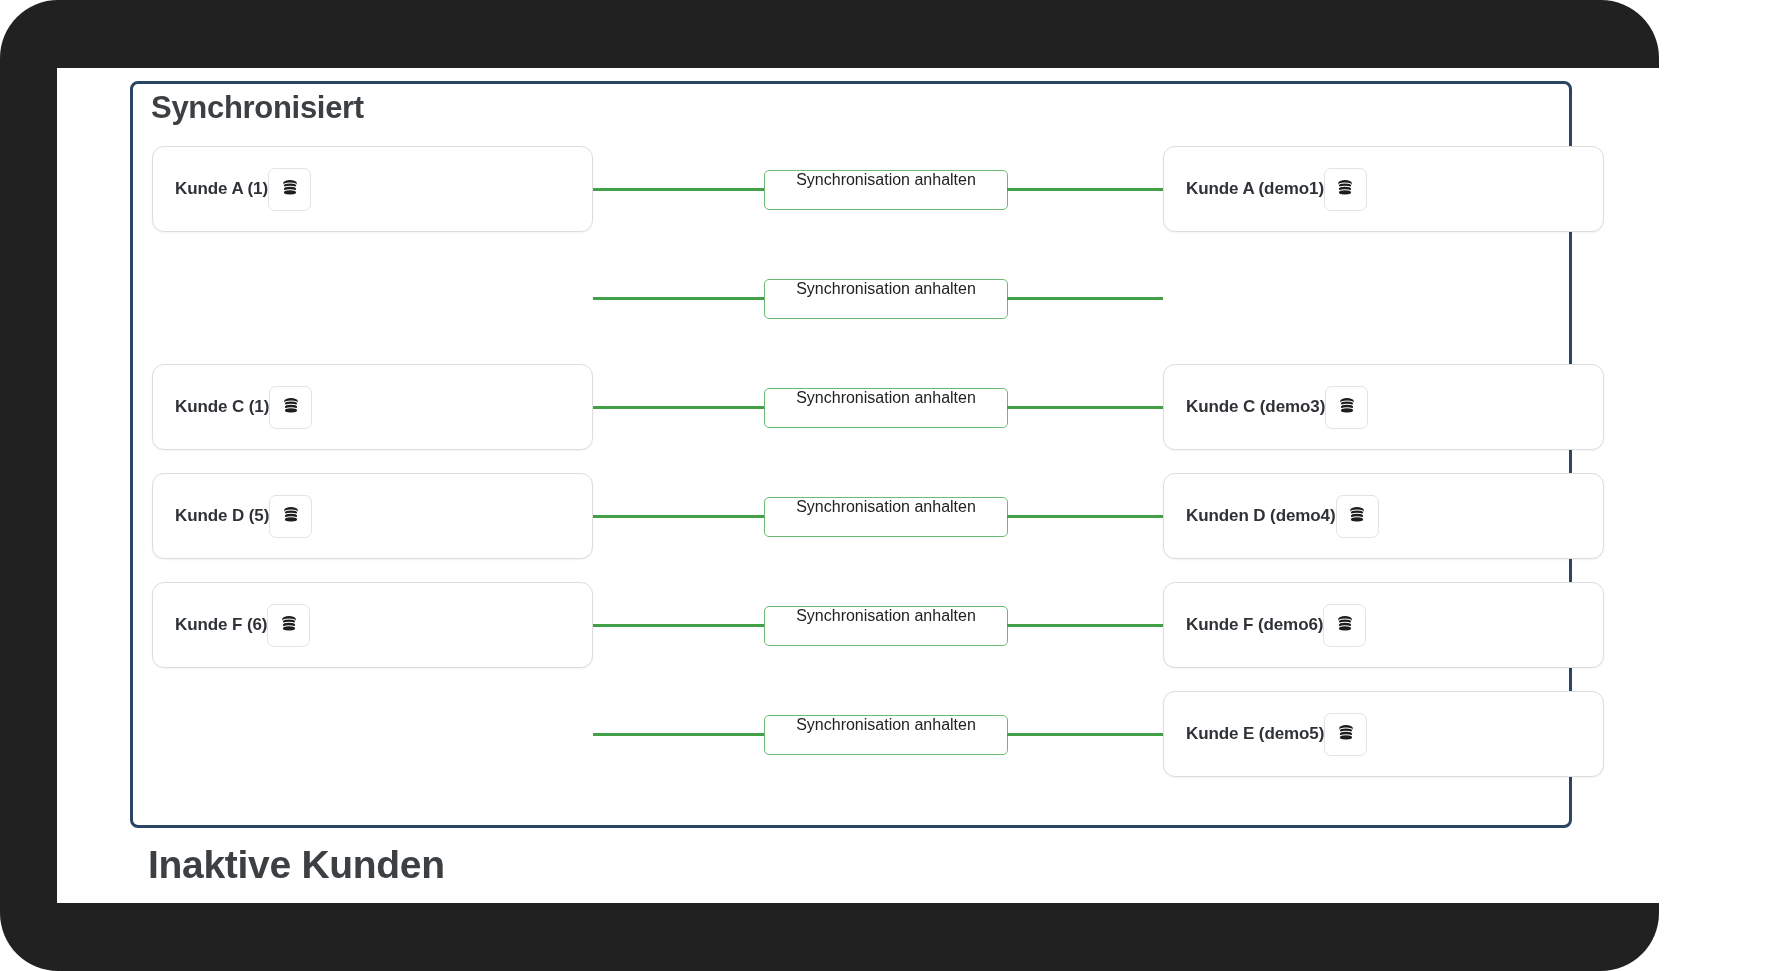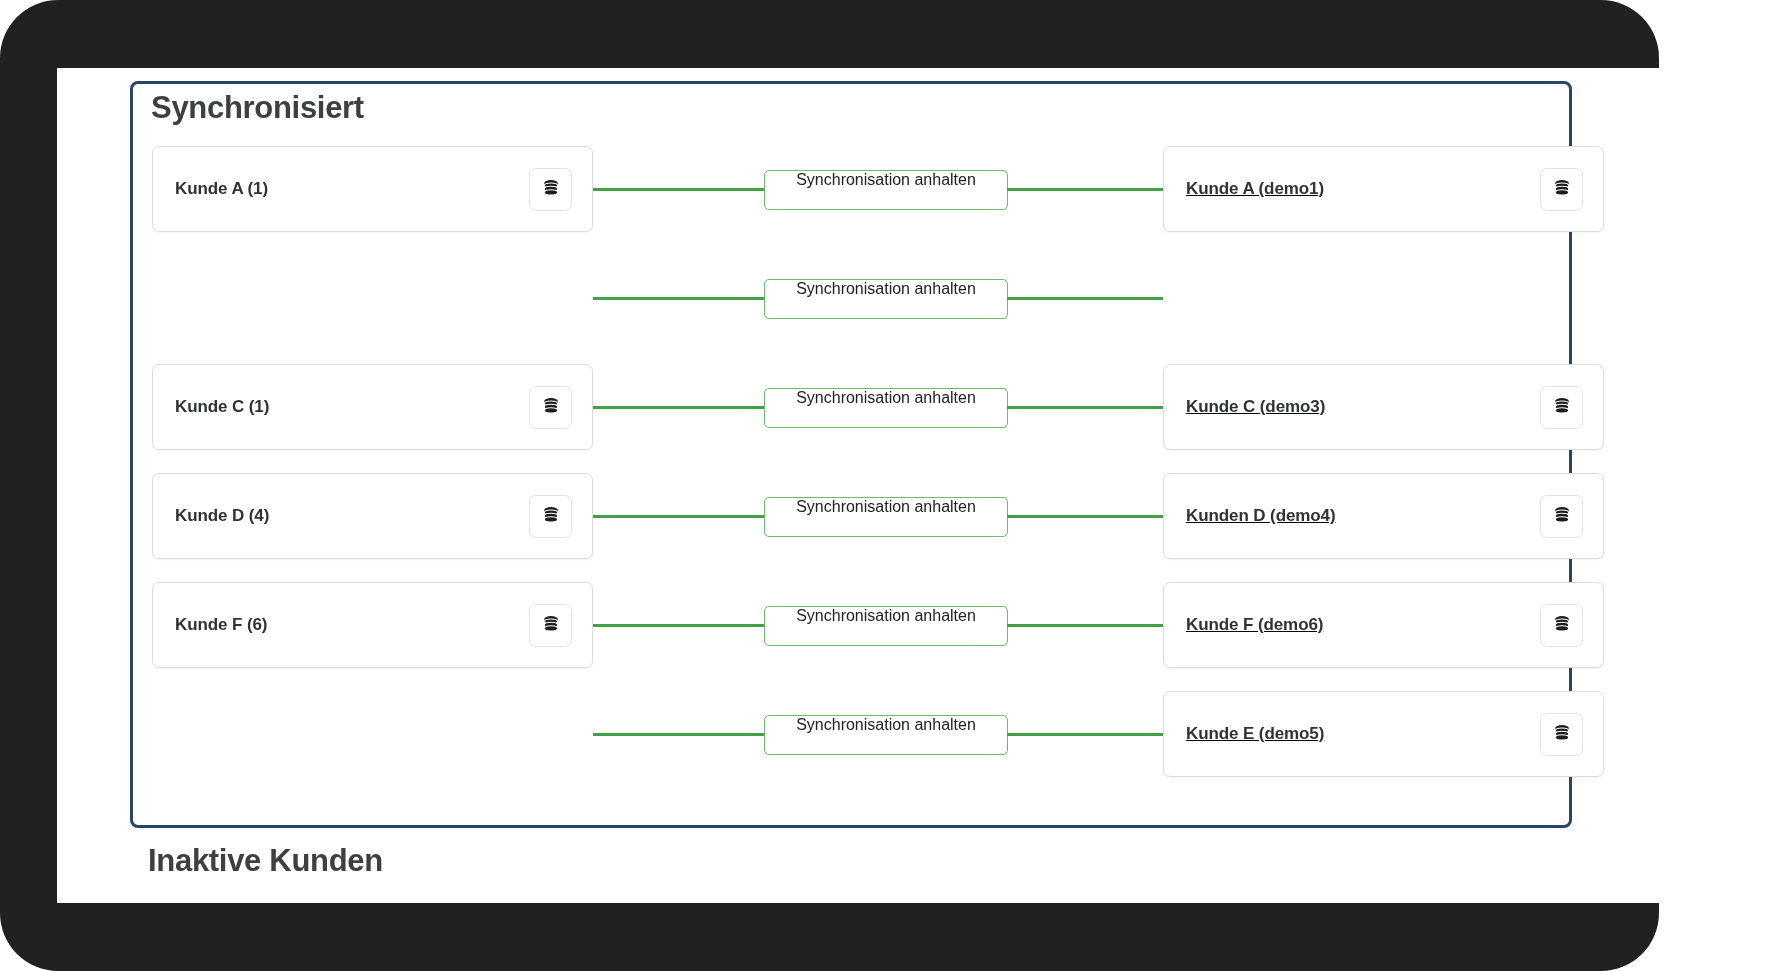--- a/index.html
+++ b/index.html
@@ -71,30 +71,30 @@
     height: 109px;
   }
 
   
   .node {
     position: absolute;
     top: 12px;
     height: 86px;
     background: #ffffff;
     border: 1px solid #dddddd;
-    border-radius: 7px;
+    border-radius: 12px;
     box-shadow: 0 1px 2px rgba(0,0,0,0.05);
     display: flex;
     align-items: center;
-    justify-content: space-between;
+    justify-content: flex-start;
     padding: 0 20px 0 22px;
   }
 
   .node.left  { left: 19px;  width: 441px; }
-  .node.right { left: 1030px; width: 441px; text-decoration: underline; }
+  .node.right { left: 1030px; width: 441px; }
 
   .node-label {
     font-size: 17px;
     font-weight: bold;
     color: #2f3337;
     white-space: nowrap;
     letter-spacing: -0.1px;
   }
 
   
@@ -137,21 +137,21 @@
     color: #222222;
     white-space: nowrap;
     cursor: pointer;
   }
 
   
   #inactive-heading {
     position: absolute;
     left: 91px;
     top: 775px;
-    font-size: 31px;
+    font-size: 39px;
     font-weight: bold;
     color: #3c4043;
     letter-spacing: -0.3px;
     white-space: nowrap;
   }
 </style>
 </head>
 <body>
 
 <div id="bezel">
@@ -247,21 +247,21 @@
           <ellipse cx="12" cy="15.7" rx="7.2" ry="2.9" fill="#1d1d1d" stroke="#ffffff" stroke-width="1.1"></ellipse>
         </svg>
       </span>
     </div>
 
   </div>
 
   <div class="sync-row">
 
     <div class="node left">
-      <span class="node-label">Kunde D (4)</span>
+      <span class="node-label">Kunde D (5)</span>
       <span class="db-button">
         <svg width="22" height="22" viewBox="0 0 24 24" aria-hidden="true">
           <ellipse cx="12" cy="5.2" rx="7.2" ry="2.9" fill="#1d1d1d"></ellipse>
           <rect x="4.8" y="5.2" width="14.4" height="3.1" fill="#1d1d1d"></rect>
           <ellipse cx="12" cy="8.3" rx="7.2" ry="2.9" fill="#1d1d1d" stroke="#ffffff" stroke-width="1.1"></ellipse>
           <ellipse cx="12" cy="12.0" rx="7.2" ry="2.9" fill="#1d1d1d" stroke="#ffffff" stroke-width="1.1"></ellipse>
           <ellipse cx="12" cy="15.7" rx="7.2" ry="2.9" fill="#1d1d1d" stroke="#ffffff" stroke-width="1.1"></ellipse>
         </svg>
       </span>
     </div>

